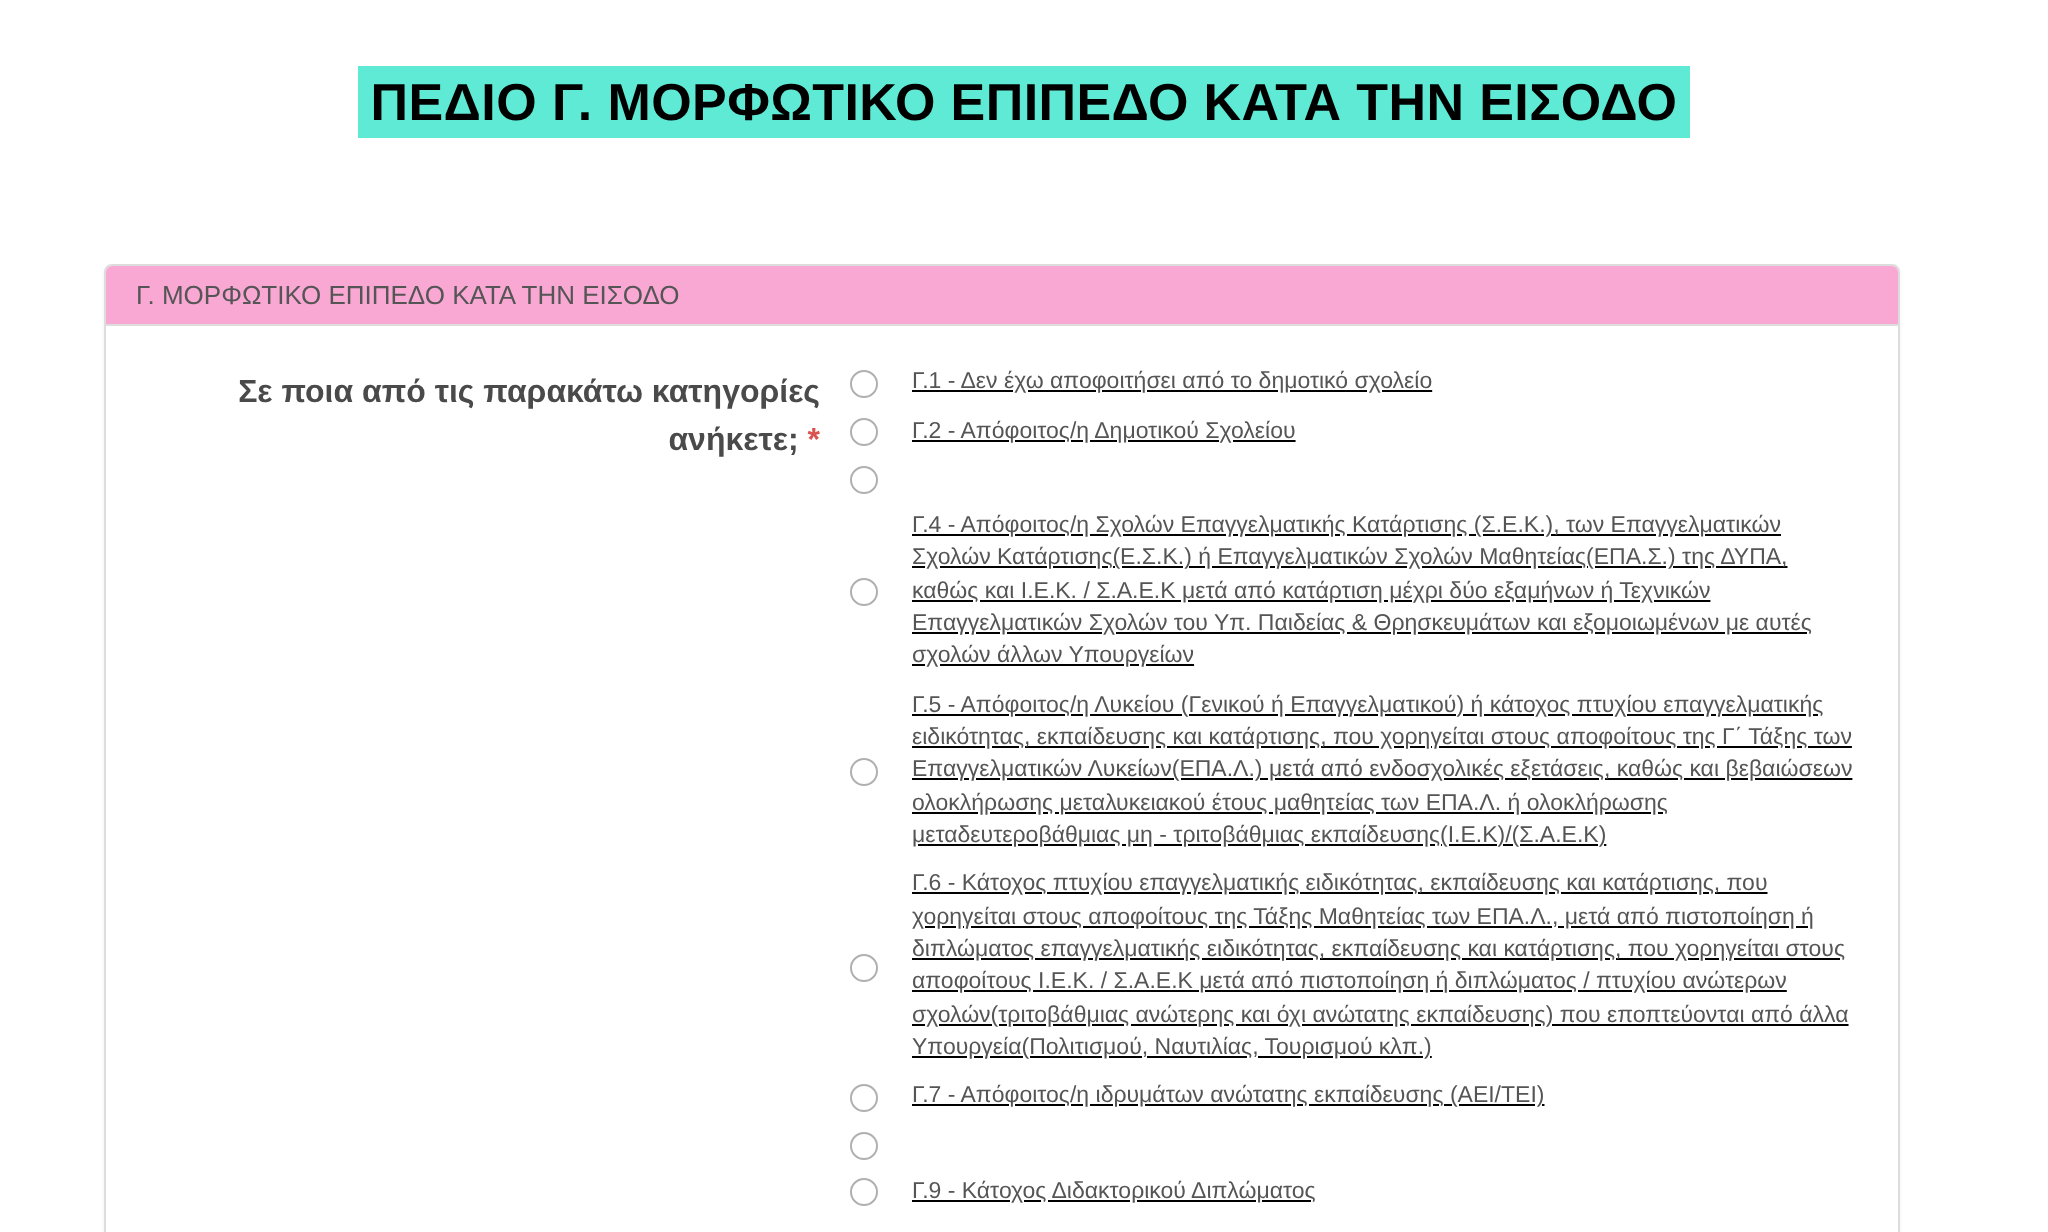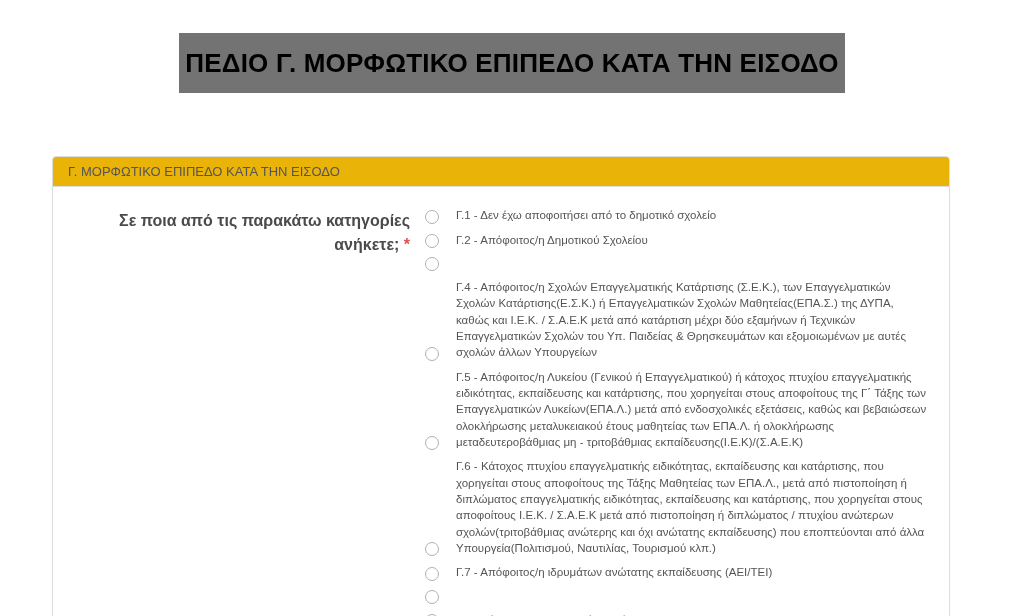--- a/index.html
+++ b/index.html
@@ -11,38 +11,38 @@
     min-height: 616px;
     overflow: hidden;
     font-family: "Liberation Sans", sans-serif;
   }
   .title-wrap {
     text-align: center;
     padding-top: 33px;
   }
   .title-highlight {
     display: inline-block;
-    background: #737373;
+    background: #5eead4;
     color: #000000;
     font-weight: bold;
     font-size: 26px;
     line-height: 1.4;
-    padding: 12px 6px;
+    padding: 0 6px;
     letter-spacing: 0.2px;
   }
   .panel {
     margin: 63px 0 0 52px;
     width: 898px;
     border: 1px solid #dddddd;
     border-radius: 4px;
     background: #ffffff;
     box-shadow: 0 1px 2px rgba(0,0,0,0.06);
   }
   .panel-header {
-    background: #eab308;
+    background: #f9a8d4;
     border-bottom: 1px solid #dddddd;
     border-radius: 3px 3px 0 0;
     padding: 7px 15px;
     font-size: 13px;
     color: #555555;
   }
   .panel-body {
     padding: 20px 15px 22px 15px;
   }
   .form-row {
@@ -62,22 +62,23 @@
   .required-asterisk {
     color: #d9534f;
     font-weight: bold;
   }
   .options-list {
     margin-left: 15px;
     flex: 1;
   }
   .option-row {
     display: flex;
-    align-items: flex-end;
+    align-items: center;
     margin-bottom: 8px;
+    text-decoration: underline;
   }
   .radio-input {
     -webkit-appearance: none;
     appearance: none;
     width: 14px;
     height: 14px;
     border: 1px solid #b0b0b0;
     border-radius: 50%;
     background: #ffffff;
     margin: 1px 0 0 0;

